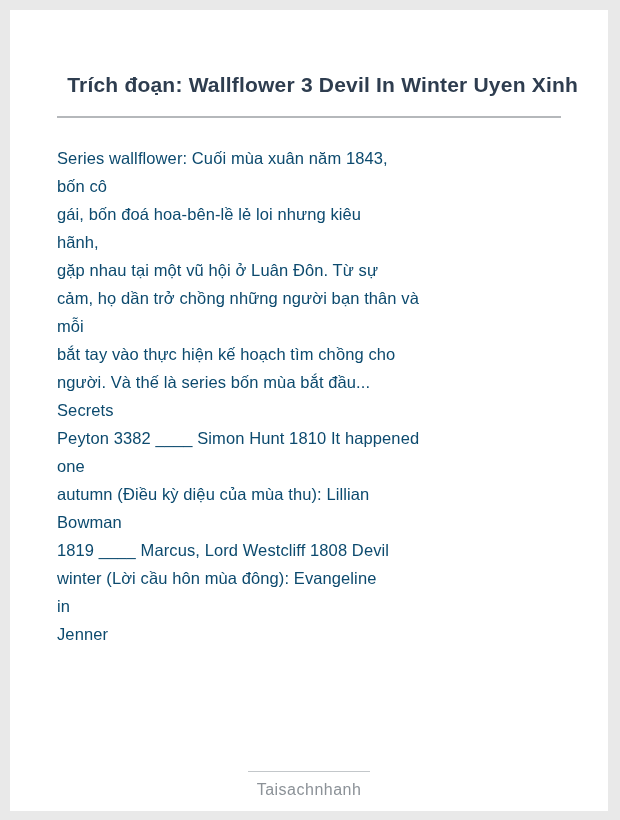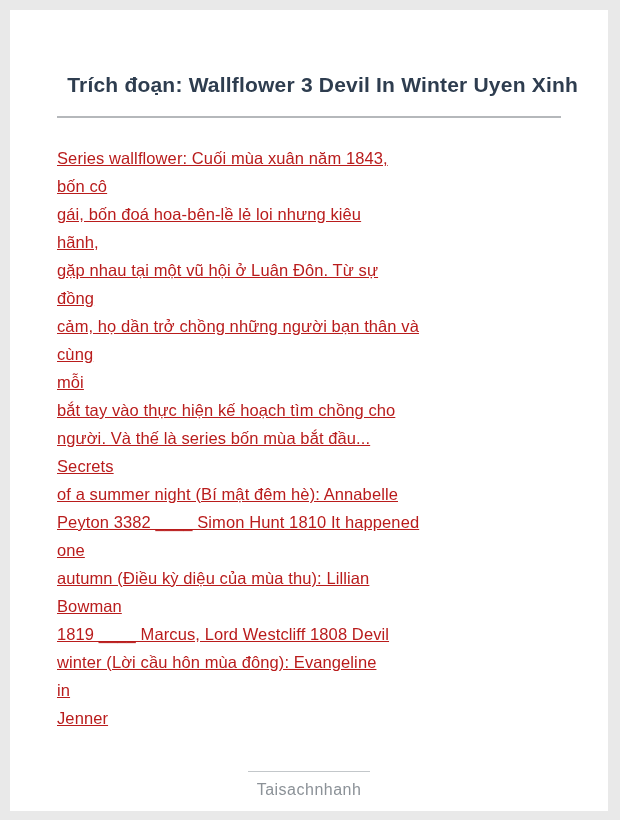--- a/index.html
+++ b/index.html
@@ -29,24 +29,23 @@
     letter-spacing: 0.2px;
     line-height: 28px;
   }
   .title-divider {
     margin: 17px 47px 0 47px;
     height: 0;
     border-top: 2px solid #b5b8bb;
   }
   .body-text {
     margin: 26px 47px 0 47px;
-    color: #b91c1c;
+    color: #0c4a6e;
     font-size: 16.5px;
     line-height: 28px;
-    text-decoration: underline;
   }
   .text-line {
     white-space: pre;
     letter-spacing: 0.1px;
   }
   .footer {
     position: absolute;
     left: 0;
     right: 0;
     bottom: 10px;
@@ -73,28 +72,25 @@
   <h1 class="page-title">Trích đoạn: Wallflower 3 Devil In Winter Uyen Xinh</h1>
 
   <div class="title-divider"></div>
 
   <div class="body-text">
       <div class="text-line">Series wallflower: Cuối mùa xuân năm 1843,</div>
       <div class="text-line">bốn cô</div>
       <div class="text-line">gái, bốn đoá hoa-bên-lề lẻ loi nhưng kiêu</div>
       <div class="text-line">hãnh,</div>
       <div class="text-line">gặp nhau tại một vũ hội ở Luân Đôn. Từ sự</div>
-      <div class="text-line">đồng</div>
       <div class="text-line">cảm, họ dần trở chồng những người bạn thân và</div>
-      <div class="text-line">cùng</div>
       <div class="text-line">mỗi</div>
       <div class="text-line">bắt tay vào thực hiện kế hoạch tìm chồng cho</div>
       <div class="text-line">người. Và thế là series bốn mùa bắt đầu...</div>
       <div class="text-line">Secrets</div>
-      <div class="text-line">of a summer night (Bí mật đêm hè): Annabelle</div>
       <div class="text-line">Peyton 3382 ____ Simon Hunt 1810 It happened</div>
       <div class="text-line">one</div>
       <div class="text-line">autumn (Điều kỳ diệu của mùa thu): Lillian</div>
       <div class="text-line">Bowman</div>
       <div class="text-line">1819 ____ Marcus, Lord Westcliff 1808 Devil</div>
       <div class="text-line">winter (Lời cầu hôn mùa đông): Evangeline</div>
       <div class="text-line">in</div>
       <div class="text-line">Jenner</div>
     </div>
 

